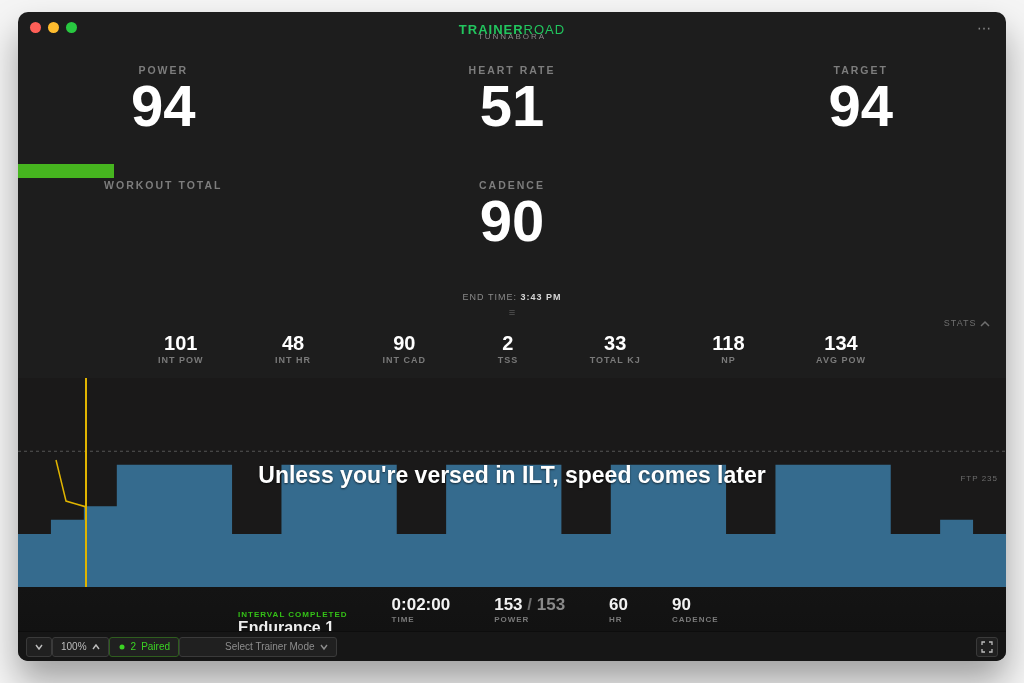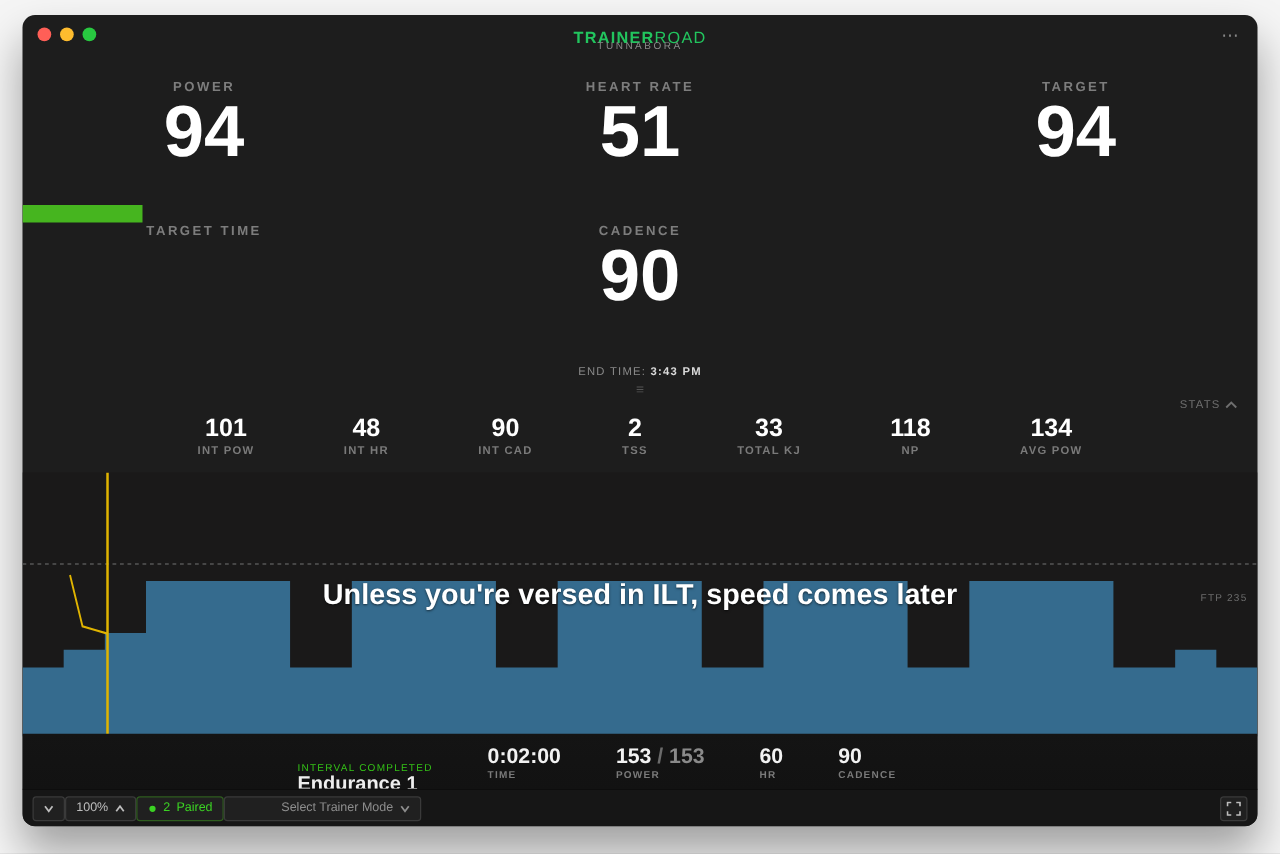--- a/index.html
+++ b/index.html
@@ -59,21 +59,21 @@
     position:absolute; top:450px; width:100%; text-align:center; font-size:23px; font-weight:700; color:#fff;
     text-shadow:0 1px 2px rgba(0,0,0,.6);
   }
 
   
   .summary {
     position:absolute; bottom:30px; left:0; right:0; height:44px;
     background:linear-gradient(#141414,#121212);
     display:flex; align-items:center; padding-left:220px; gap:44px;
   }
-  .summary .name .done{font-size:8px; color:#34c117; letter-spacing:1px; font-weight:400;margin-top:28px;}
+  .summary .name .done{font-size:8px; color:#34c117; letter-spacing:1px; font-weight:700;margin-top:28px;}
   .summary .name .nm{font-size:16px; font-weight:700; color:#eee;}
   .summary .stat .v{font-size:17px; font-weight:800; color:#f2f2f2;}
   .summary .stat .v .sep{color:#6b6b6b; font-weight:700;}
   .summary .stat .l{font-size:8px; color:#7a7a7a; letter-spacing:1px; font-weight:600;}
 
   
   .footer {
     position:absolute; bottom:0; left:0; right:0; height:30px;
     background:#161616; display:flex; align-items:center; padding:0 8px; gap:0;
     border-top:1px solid #0d0d0d;
@@ -111,21 +111,21 @@
     </div>
     <div class="metric">
       <div class="lbl">HEART RATE</div>
       <div class="val">51</div>
     </div>
     <div class="metric">
       <div class="lbl">TARGET</div>
       <div class="val">94</div>
     </div>
     <div class="metric center">
-      <div class="lbl">TARGET TIME</div>
+      <div class="lbl">WORKOUT TOTAL</div>
     </div>
     <div class="metric">
       <div class="lbl">CADENCE</div>
       <div class="val">90</div>
     </div>
   </div>
 
   <div class="progress-bar"></div>
 
   <div class="endtime">

